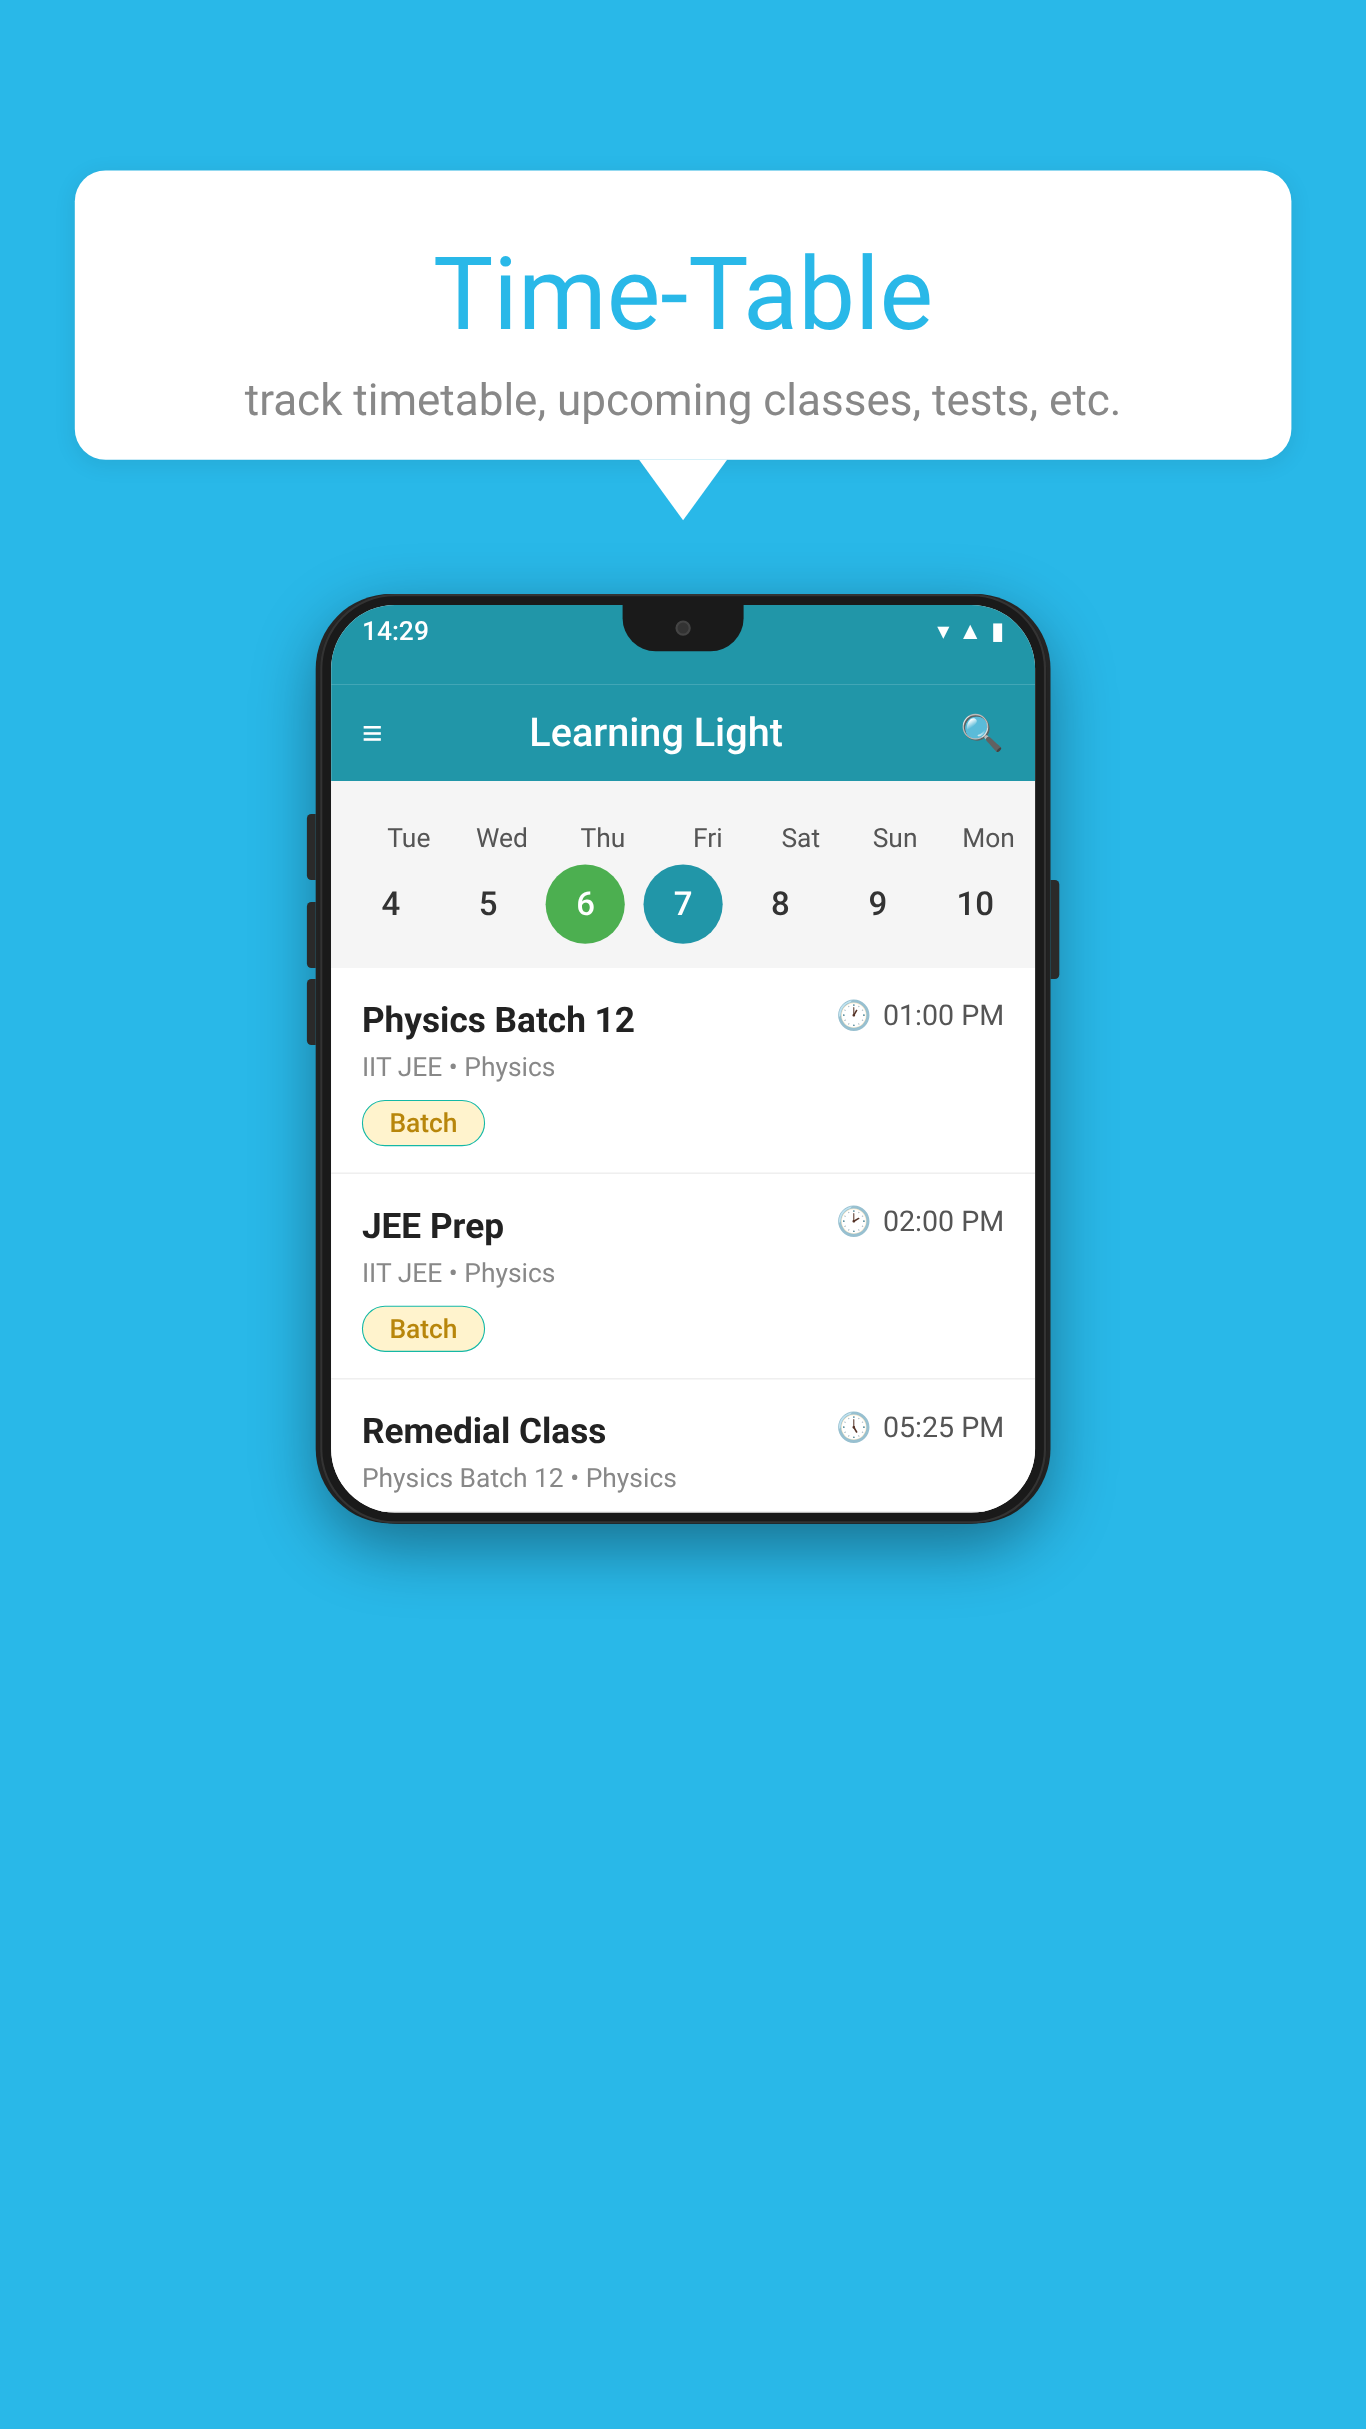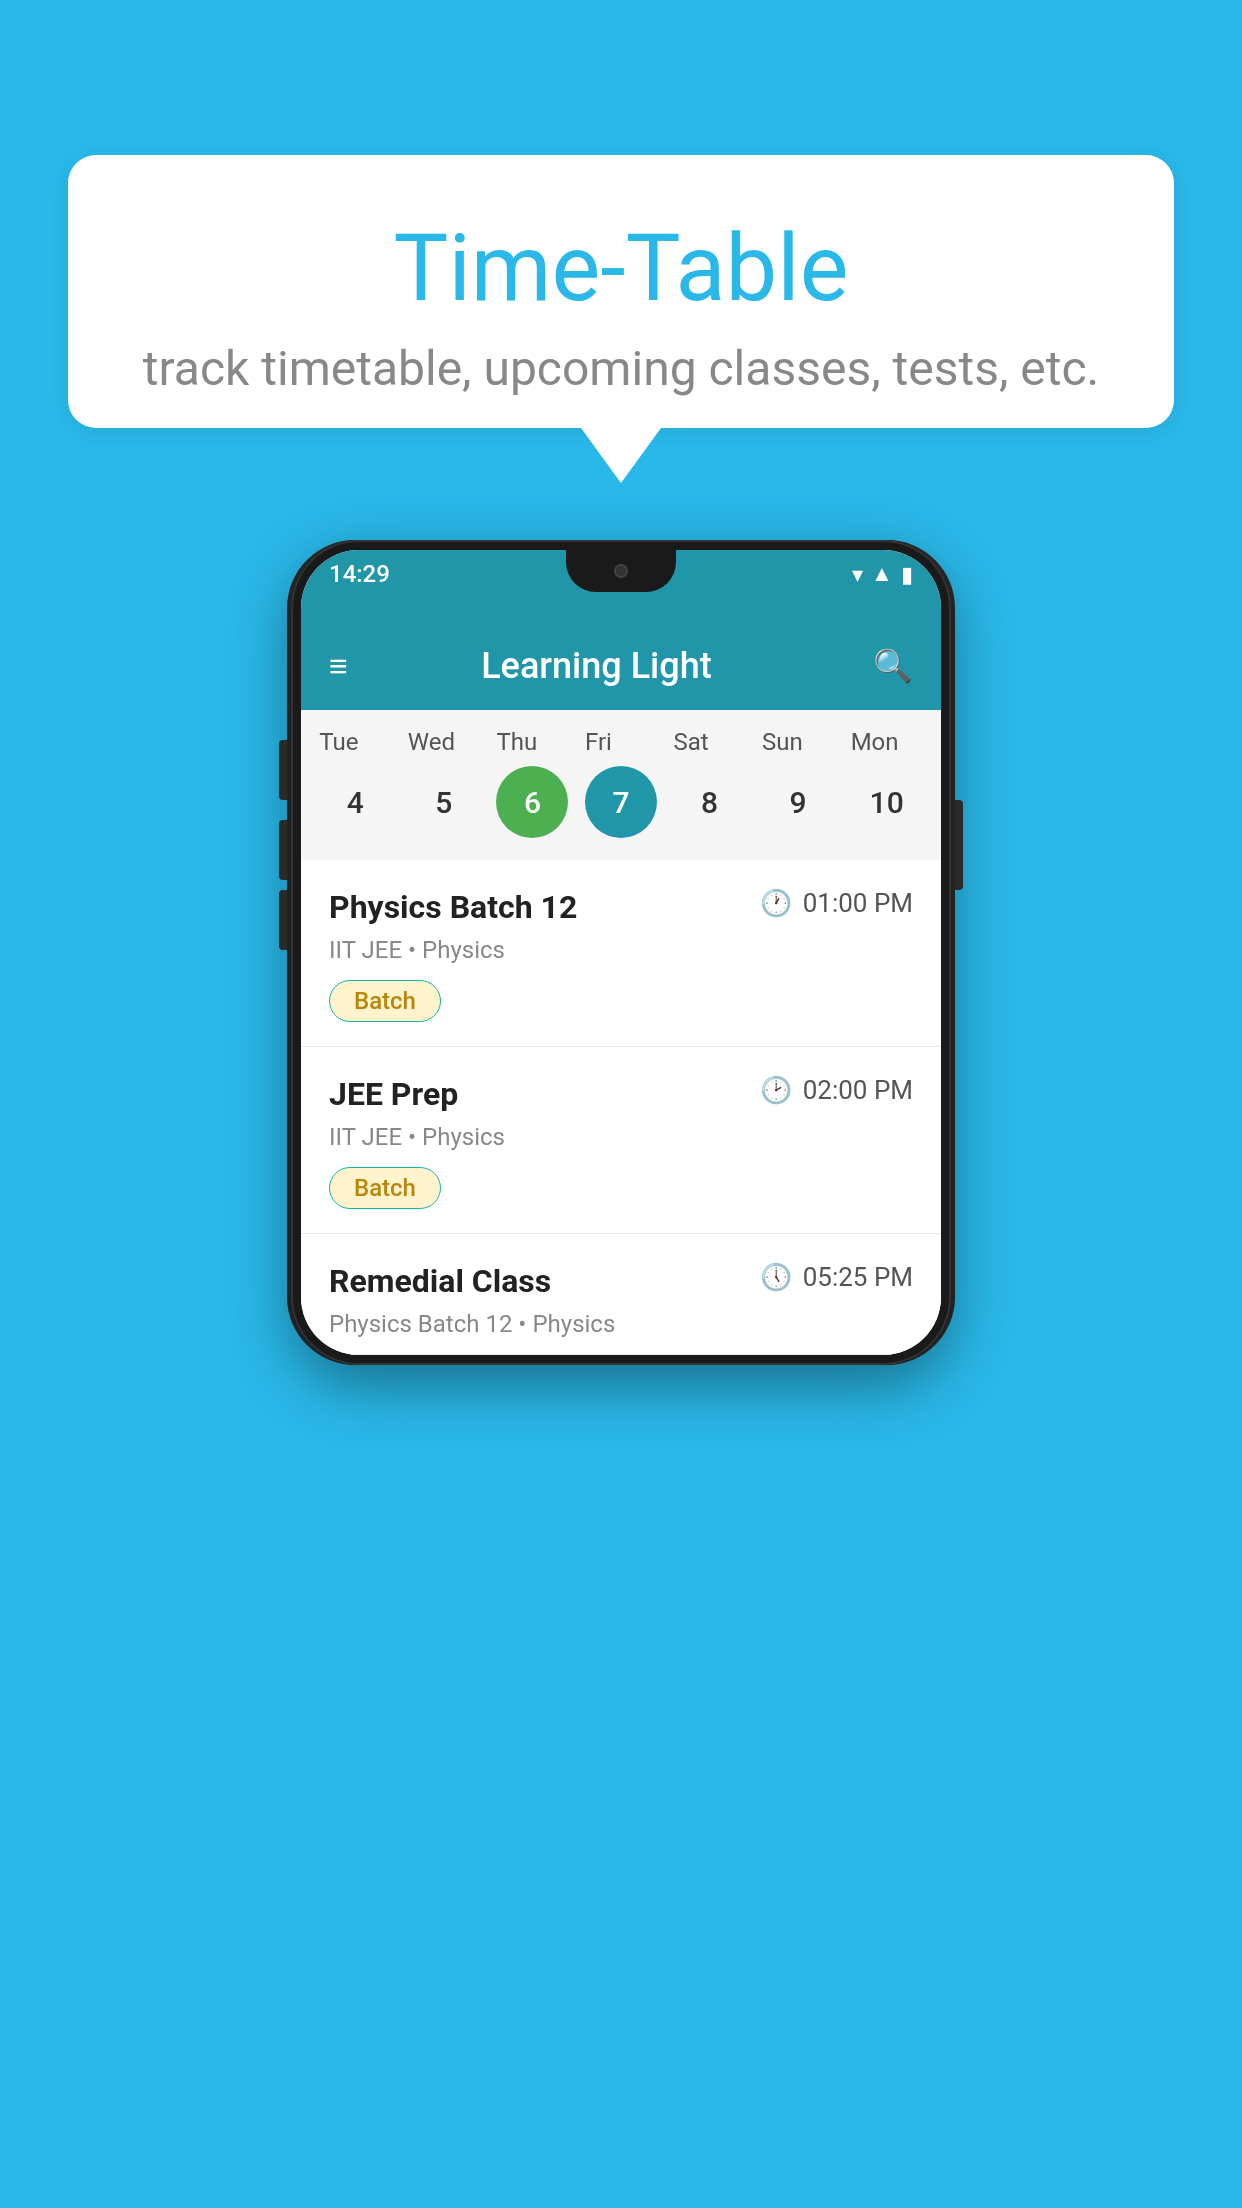--- a/index.html
+++ b/index.html
@@ -35,21 +35,21 @@
     }
 
     .speech-bubble-title {
       font-size: 92px;
       color: #29b8e8;
       font-weight: 400;
       margin-bottom: 18px;
     }
 
     .speech-bubble-subtitle {
-      font-size: 48px;
+      font-size: 40px;
       color: #888;
       font-weight: 400;
     }
 
     .speech-bubble-arrow {
       width: 0;
       height: 0;
       border-left: 40px solid transparent;
       border-right: 40px solid transparent;
       border-top: 55px solid white;
@@ -207,21 +207,22 @@
       display: flex;
       justify-content: space-around;
       padding: 0 10px;
       margin-bottom: 10px;
     }
 
     .day-name {
       font-size: 24px;
       color: #555;
       width: 72px;
-      text-align: left;
+      text-align: right;
+      margin-top: 20px;
     }
 
     .day-numbers-row {
       display: flex;
       justify-content: space-around;
       padding: 0 10px;
       margin-bottom: 14px;
     }
 
     .day-number {

